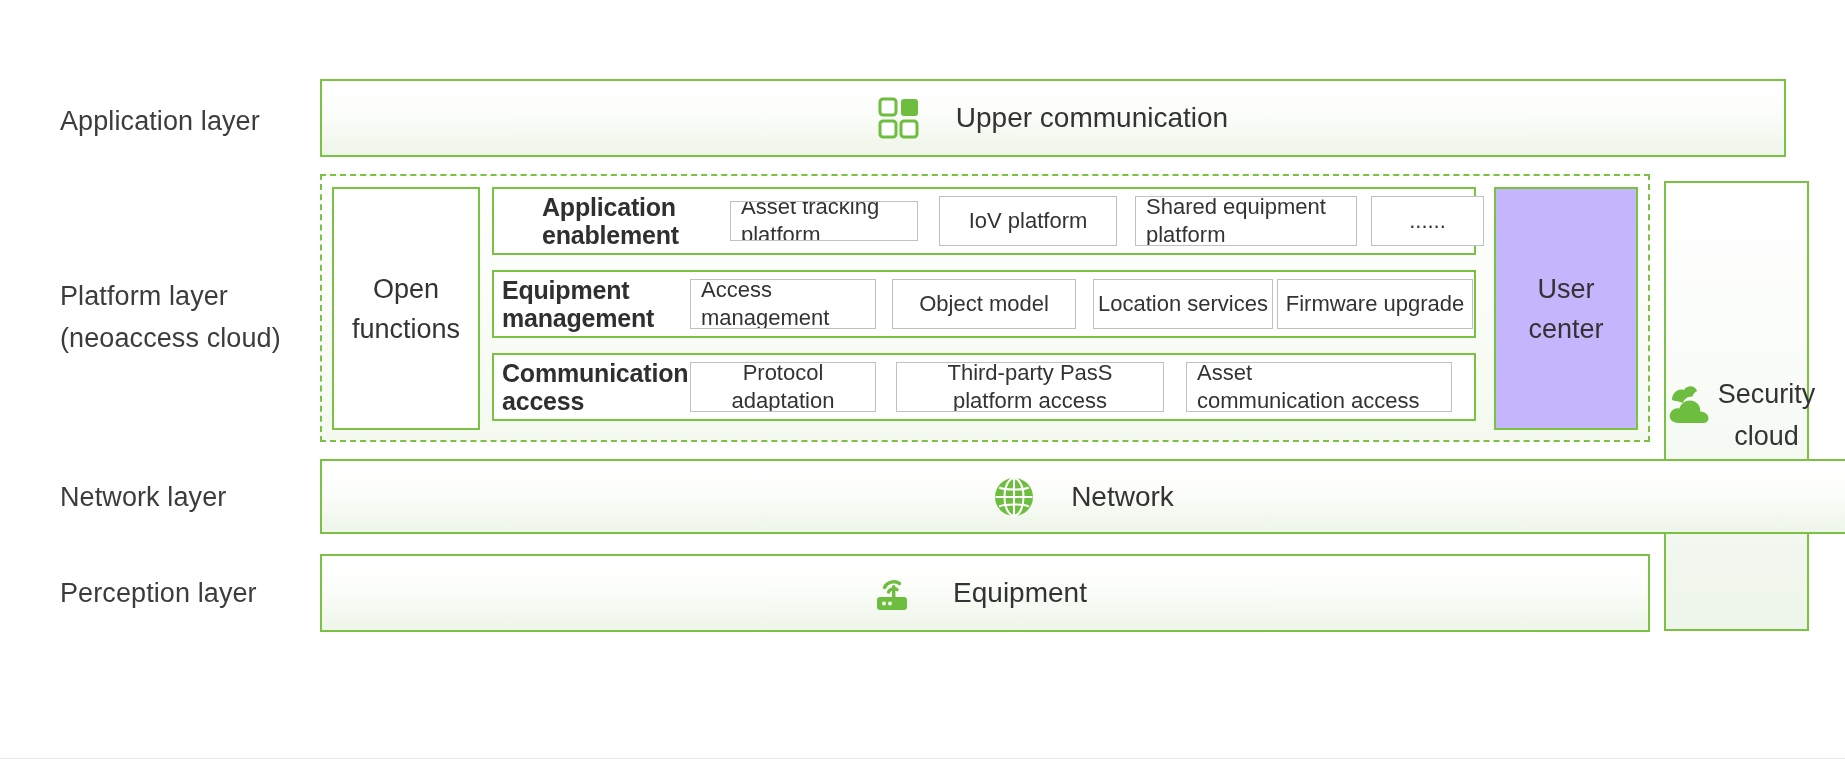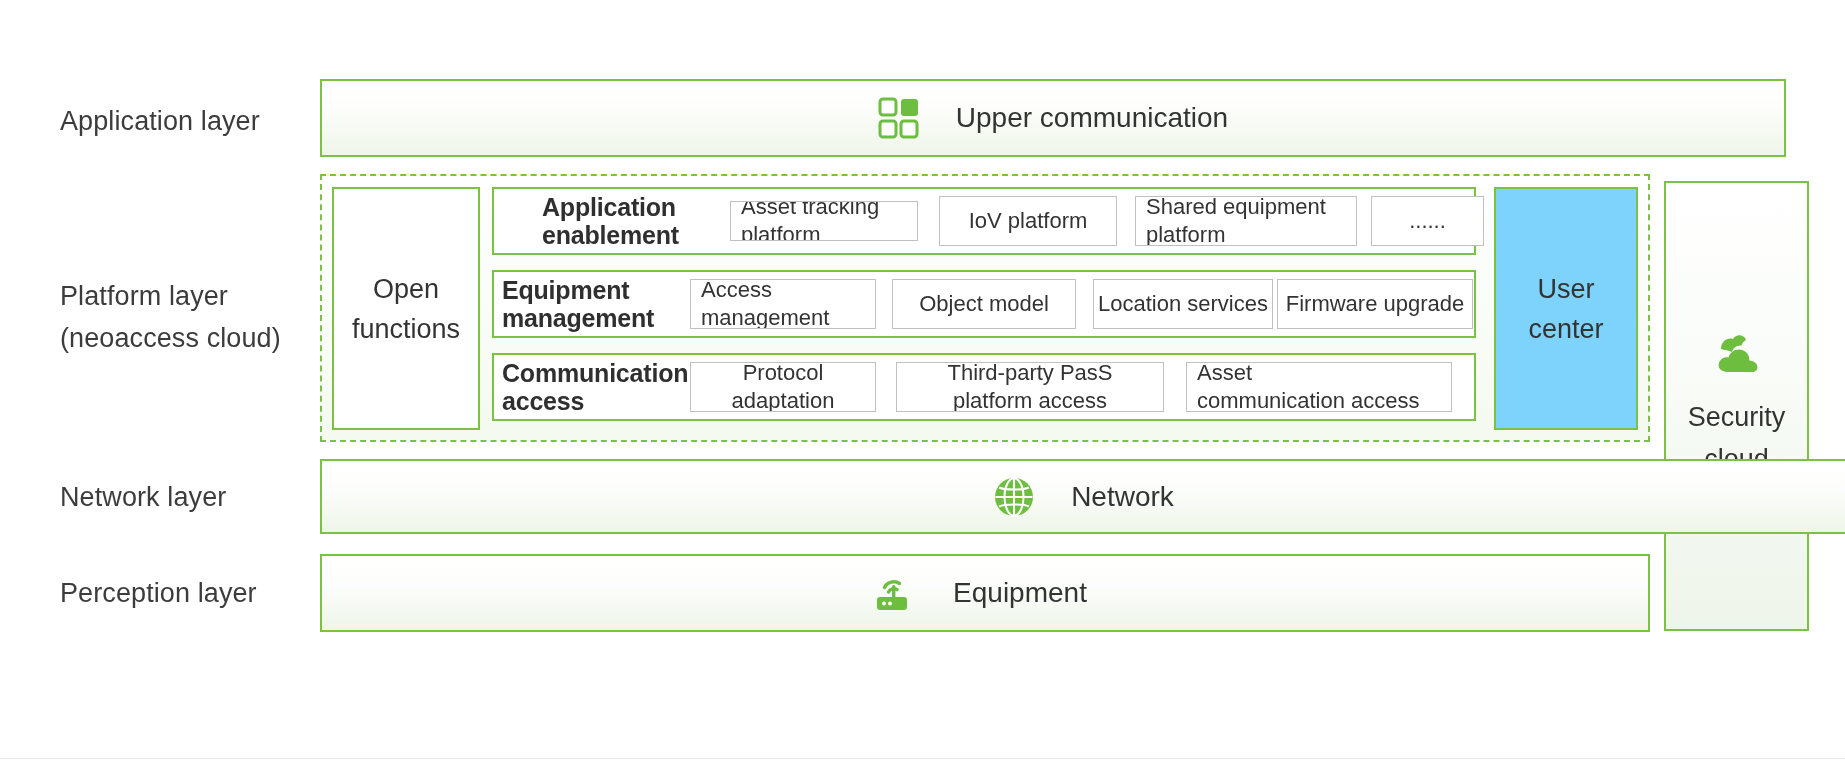--- a/index.html
+++ b/index.html
@@ -58,21 +58,21 @@
     display:flex;align-items:center;justify-content:center;
     text-align:center;
     font-size:27px;
     color:#333;
     line-height:40px;
   }
 
   .user-center{
     position:absolute;
     border:2px solid #7cc242;
-    background:#7dd3fc;
+    background:#c4b5fd;
     box-sizing:border-box;
     display:flex;align-items:center;justify-content:center;
     text-align:center;
     font-size:27px;
     color:#333;
     line-height:40px;
   }
 
   
   .fn-row{
@@ -107,21 +107,21 @@
   .chip.center{justify-content:center;text-align:center;}
   .chip.leftal{justify-content:flex-start;padding-left:10px;text-align:left;}
 
   
   .security-cloud{
     position:absolute;
     border:2px solid #7cc242;
     background:linear-gradient(to bottom,#ffffff 0%,#fbfdfa 30%,#eef5ea 100%);
     box-sizing:border-box;
     display:flex;
-    flex-direction:column;
+    flex-direction:row;
     align-items:center;
     justify-content:center;
   }
   .security-cloud .sc-label{
     font-size:27px;color:#333;text-align:center;line-height:42px;margin-top:18px;
   }
 
   
   .bottom-rule{
     position:absolute;left:0;top:758px;width:1845px;height:1px;background:#e9e9e9;

